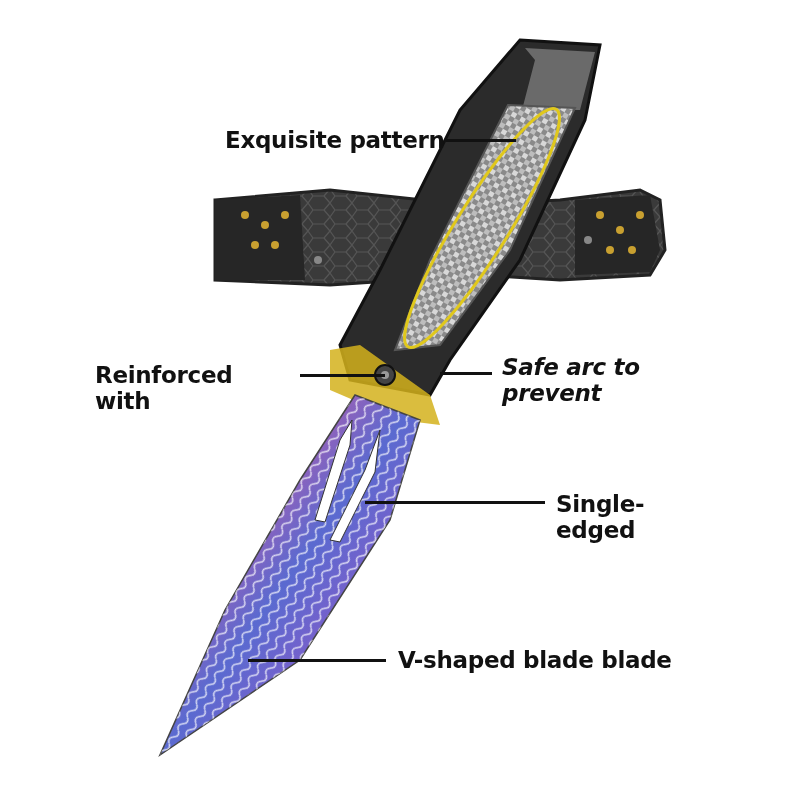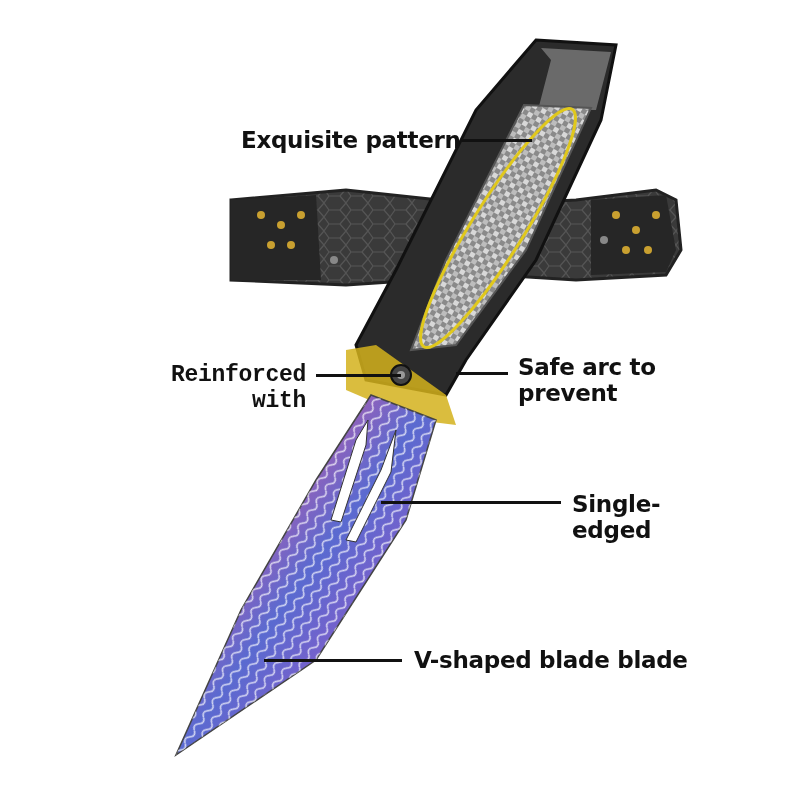--- a/index.html
+++ b/index.html
@@ -1,17 +1,17 @@
 <!DOCTYPE html>
 <html><head>
 <meta charset="utf-8">
 <style>
   html, body { margin:0; padding:0; background:#ffffff; }
   body { width:800px; height:800px; position:relative; overflow:hidden; font-family:"DejaVu Sans", sans-serif; }
-  .stage { position:absolute; left:16px; top:0; width:684px; height:800px; }
+  .stage { position:absolute; left:0; top:0; width:684px; height:800px; }
   .label { position:absolute; font-weight:bold; color:#111; font-size:23px; line-height:26px; letter-spacing:-0.3px; }
   .leader { position:absolute; height:3px; background:#111; }
   svg { position:absolute; left:0; top:0; }
 </style>
 </head>
 <body>
 
 <div class="stage">
   <svg width="800" height="800" viewBox="0 0 800 800">
     <defs>
@@ -72,26 +72,26 @@
       <path d="M352 420 L340 440 L315 520 L325 522 L350 445 Z" fill="#ffffff" stroke="#333" stroke-width="1"></path>
       <path d="M380 430 L365 470 L330 540 L340 542 L375 472 Z" fill="#ffffff" stroke="#333" stroke-width="1"></path>
     </g>
   </svg>
 
   <div class="label" style="left:225px; top:127px;">
     <span>Exquisite pattern</span>
   </div>
   <div class="leader" style="left:446px; top:139px; width:70px;"></div>
 
-  <div class="label" style="left:95px; top:362px; text-align:right; width:195px;font-family:Liberation Mono, monospace;">
+  <div class="label" style="left:95px; top:362px; text-align:left; width:195px;">
     <div>Reinforced with</div>
   </div>
   <div class="leader" style="left:300px; top:374px; width:85px;"></div>
 
-  <div class="label" style="left:502px; top:354px;">
+  <div class="label" style="left:502px; top:354px;font-style:italic;">
     <div>Safe arc to prevent</div>
   </div>
   <div class="leader" style="left:440px; top:372px; width:52px;"></div>
 
   <div class="label" style="left:556px; top:491px;">
     <div>Single-edged</div>
   </div>
   <div class="leader" style="left:365px; top:501px; width:180px;"></div>
 
   <div class="label" style="left:398px; top:647px;">

